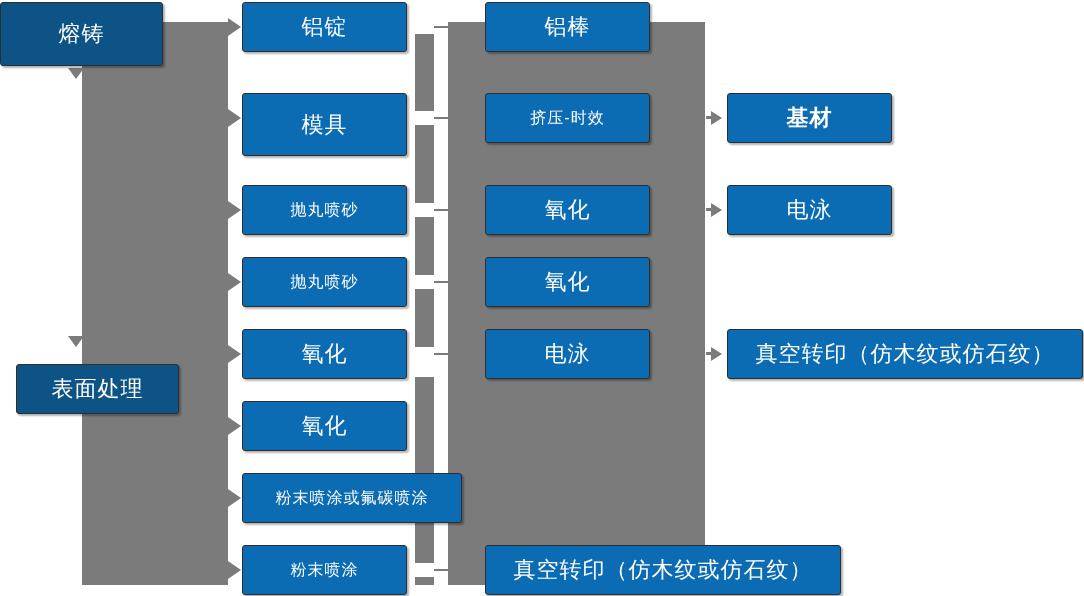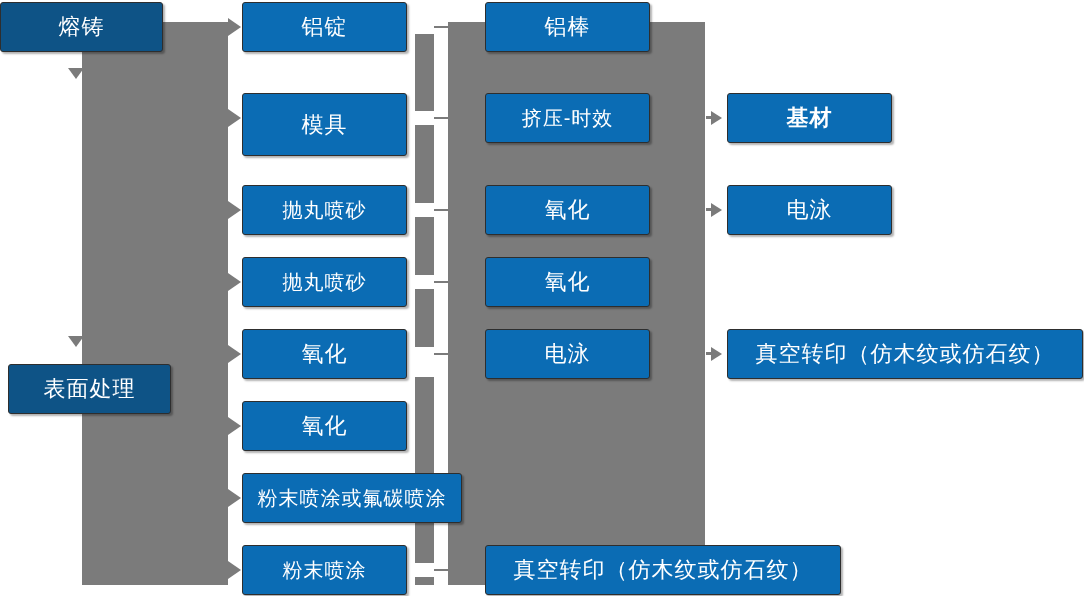--- a/index.html
+++ b/index.html
@@ -54,21 +54,21 @@
     border:1px solid #2E2E2E;
     border-radius:3px;
     box-shadow:2px 2px 2px rgba(0,0,0,0.30);
     white-space:nowrap;
     letter-spacing:1px;
   }
   .box.dark{background:#0E5386;}
   .box.mid{background:#0B6CB4;}
   .box span{display:block;line-height:1;}
 
-  .fs20{font-size:20px;}
+  .fs20{font-size:16px;}
   .fs22{font-size:22px;}
 </style>
 </head>
 <body>
 
 <div id="canvas">
 
   <div class="band" style="left:82px;top:22px;width:146px;height:563px;"></div>
 
   <div class="band" style="left:415px;top:22px;width:19px;height:563px;"></div>
@@ -120,26 +120,26 @@
 
   <div class="arrow-stem" style="left:706px;top:116px;"></div>
   <div class="arrow-right" style="left:711px;top:111px;"></div>
 
   <div class="arrow-stem" style="left:706px;top:208px;"></div>
   <div class="arrow-right" style="left:711px;top:203px;"></div>
 
   <div class="arrow-stem" style="left:706px;top:352px;"></div>
   <div class="arrow-right" style="left:711px;top:347px;"></div>
 
-  <div class="box dark fs22" style="left:0px;top:2px;width:163px;height:50px;">
+  <div class="box dark fs22" style="left:0px;top:2px;width:163px;height:64px;">
     <span>熔铸</span>
   </div>
 
 
-  <div class="box dark fs22" style="left:8px;top:364px;width:163px;height:50px;">
+  <div class="box dark fs22" style="left:16px;top:364px;width:163px;height:50px;">
     <span>表面处理</span>
   </div>
 
   <div class="box mid fs22" style="left:242px;top:2px;width:165px;height:50px;">
     <span>铝锭</span>
   </div>
 
   <div class="box mid fs22" style="left:242px;top:93px;width:165px;height:63px;">
     <span>模具</span>
   </div>

